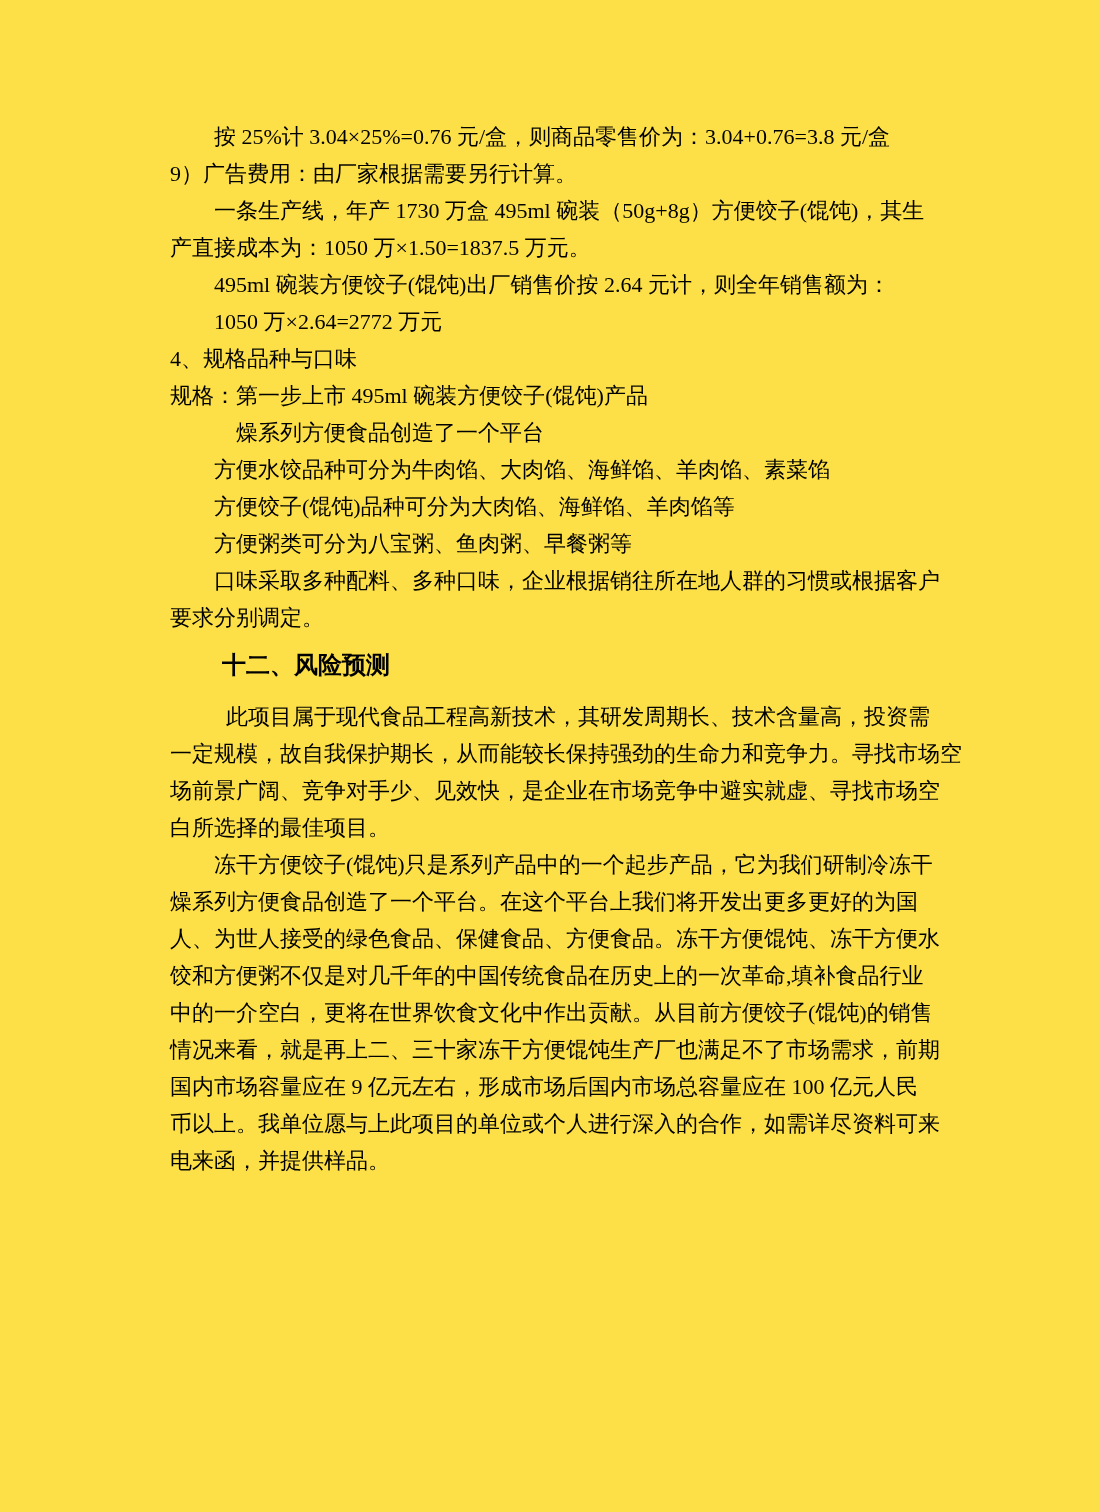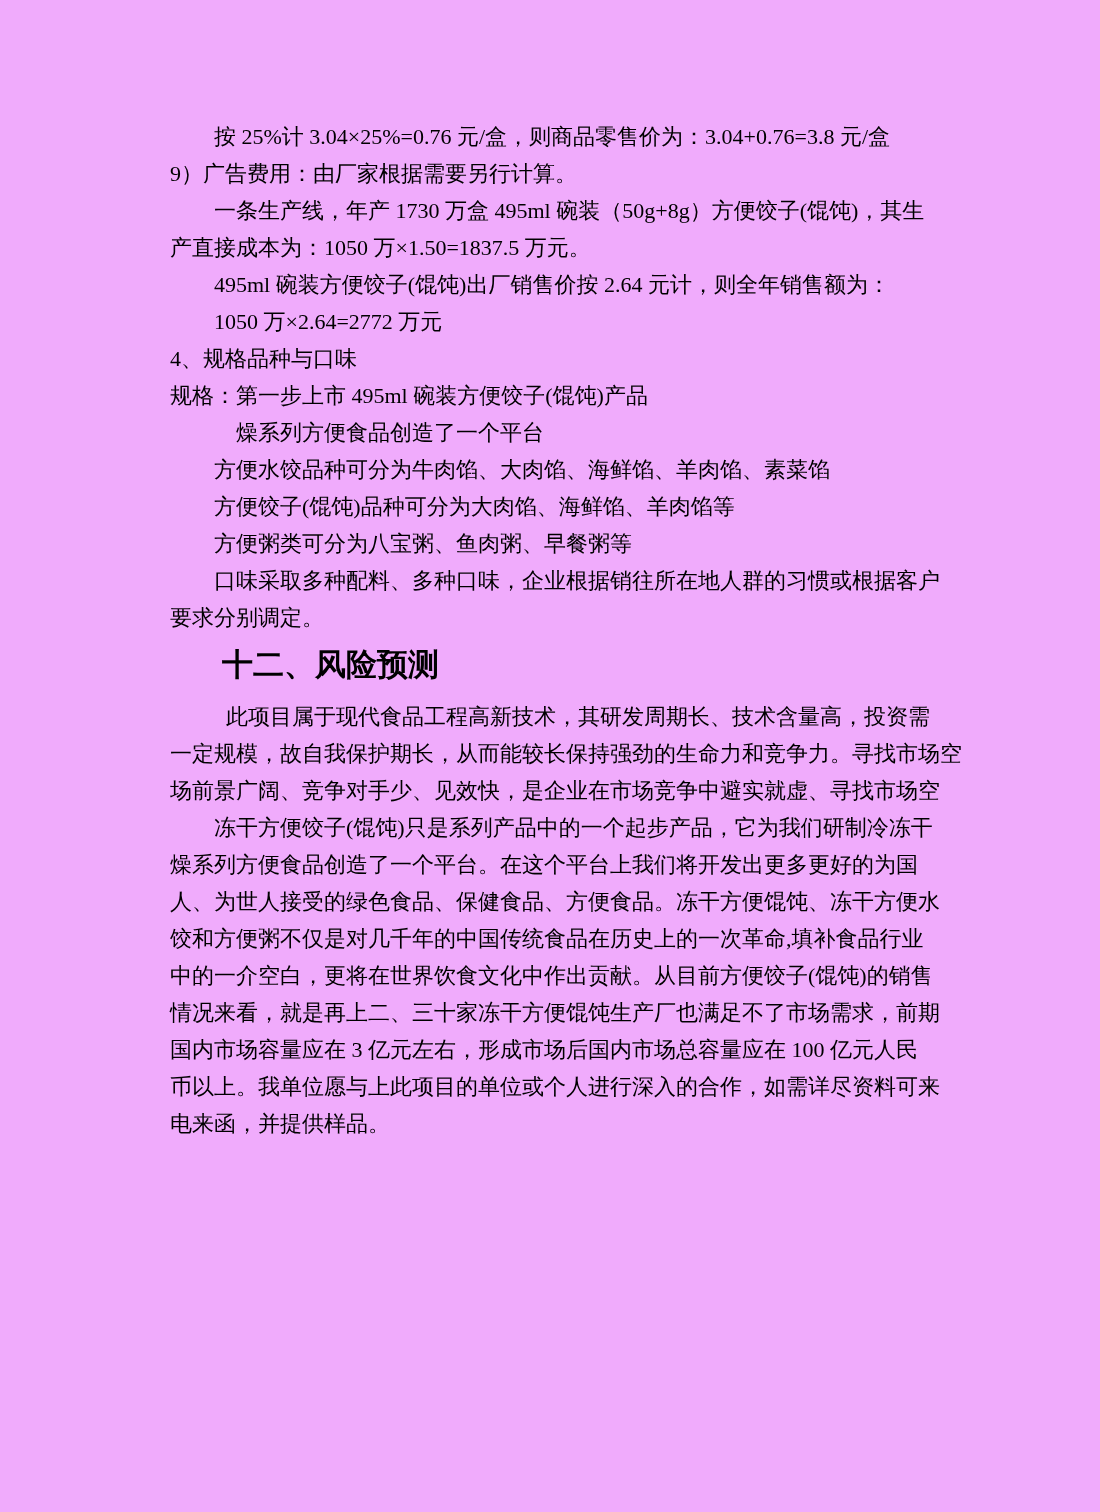--- a/index.html
+++ b/index.html
@@ -1,20 +1,20 @@
 <!DOCTYPE html>
 <html><head>
 <meta charset="utf-8">
 <style>
   html, body { margin: 0; padding: 0; background: #e8e8e8; }
   .page {
     position: relative;
     width: 1100px;
     height: 1512px;
-    background: #f0abfc;
+    background: #fde047;
     margin: 0 auto;
     overflow: hidden;
   }
   .content {
     position: absolute;
     left: 170px;
     top: 118px;
     width: 800px;
     font-family: "Liberation Serif", "DejaVu Serif", serif;
     font-size: 22px;
@@ -24,21 +24,21 @@
   .ln {
     white-space: nowrap;
     text-indent: 0;
   }
   .i2  { text-indent: 44px; }
   .i25 { text-indent: 56px; }
   .i3  { text-indent: 66px; }
   .heading {
     font-family: "Liberation Sans", "DejaVu Sans", sans-serif;
     font-weight: bold;
-    font-size: 31px;
+    font-size: 24px;
     line-height: 40px;
     text-indent: 52px;
     margin: 9px 0 13px 0;
     white-space: nowrap;
   }
 </style>
 </head>
 <body>
 
 <div class="page">
@@ -57,24 +57,25 @@
     <div class="ln i2">方便饺子(馄饨)品种可分为大肉馅、海鲜馅、羊肉馅等</div>
     <div class="ln i2">方便粥类可分为八宝粥、鱼肉粥、早餐粥等</div>
     <div class="ln i2">口味采取多种配料、多种口味，企业根据销往所在地人群的习惯或根据客户</div>
     <div class="ln">要求分别调定。</div>
 
     <h2 class="heading">十二、风险预测</h2>
 
     <div class="ln i25">此项目属于现代食品工程高新技术，其研发周期长、技术含量高，投资需</div>
     <div class="ln">一定规模，故自我保护期长，从而能较长保持强劲的生命力和竞争力。寻找市场空</div>
     <div class="ln">场前景广阔、竞争对手少、见效快，是企业在市场竞争中避实就虚、寻找市场空</div>
+    <div class="ln">白所选择的最佳项目。</div>
     <div class="ln i2">冻干方便饺子(馄饨)只是系列产品中的一个起步产品，它为我们研制冷冻干</div>
     <div class="ln">燥系列方便食品创造了一个平台。在这个平台上我们将开发出更多更好的为国</div>
     <div class="ln">人、为世人接受的绿色食品、保健食品、方便食品。冻干方便馄饨、冻干方便水</div>
     <div class="ln">饺和方便粥不仅是对几千年的中国传统食品在历史上的一次革命,填补食品行业</div>
     <div class="ln">中的一介空白，更将在世界饮食文化中作出贡献。从目前方便饺子(馄饨)的销售</div>
     <div class="ln">情况来看，就是再上二、三十家冻干方便馄饨生产厂也满足不了市场需求，前期</div>
-    <div class="ln">国内市场容量应在 3 亿元左右，形成市场后国内市场总容量应在 100 亿元人民</div>
+    <div class="ln">国内市场容量应在 9 亿元左右，形成市场后国内市场总容量应在 100 亿元人民</div>
     <div class="ln">币以上。我单位愿与上此项目的单位或个人进行深入的合作，如需详尽资料可来</div>
     <div class="ln">电来函，并提供样品。</div>
 
   </div>
 </div>
 
 </body></html>

